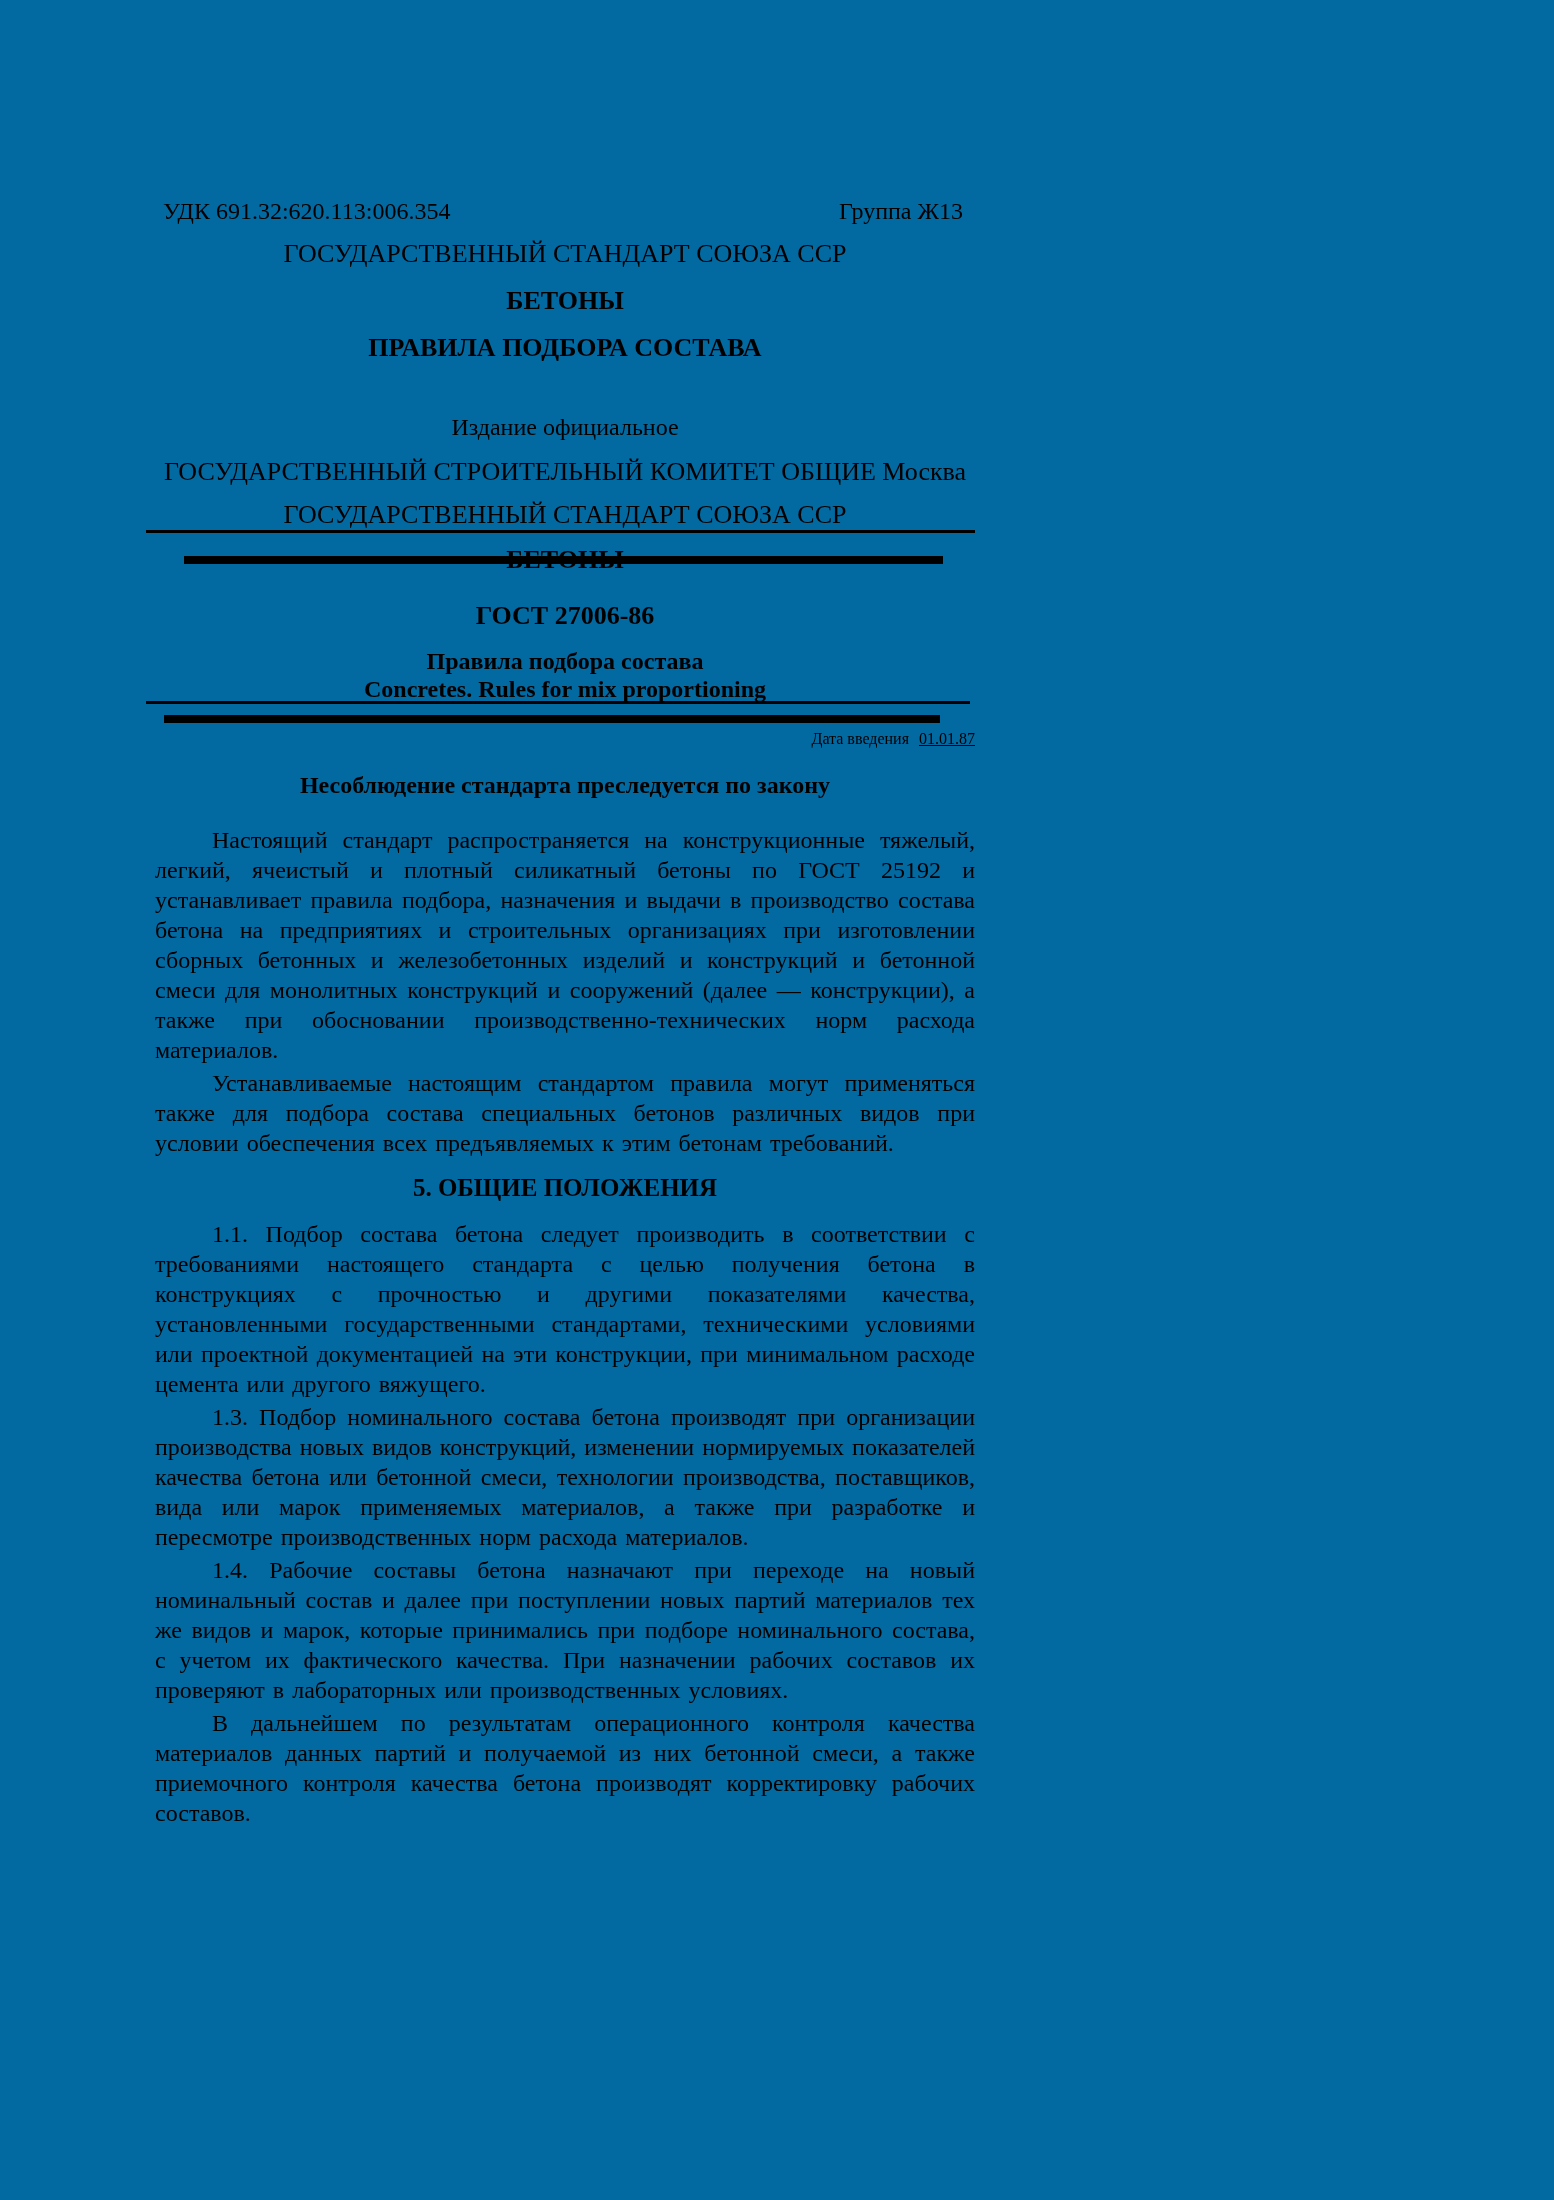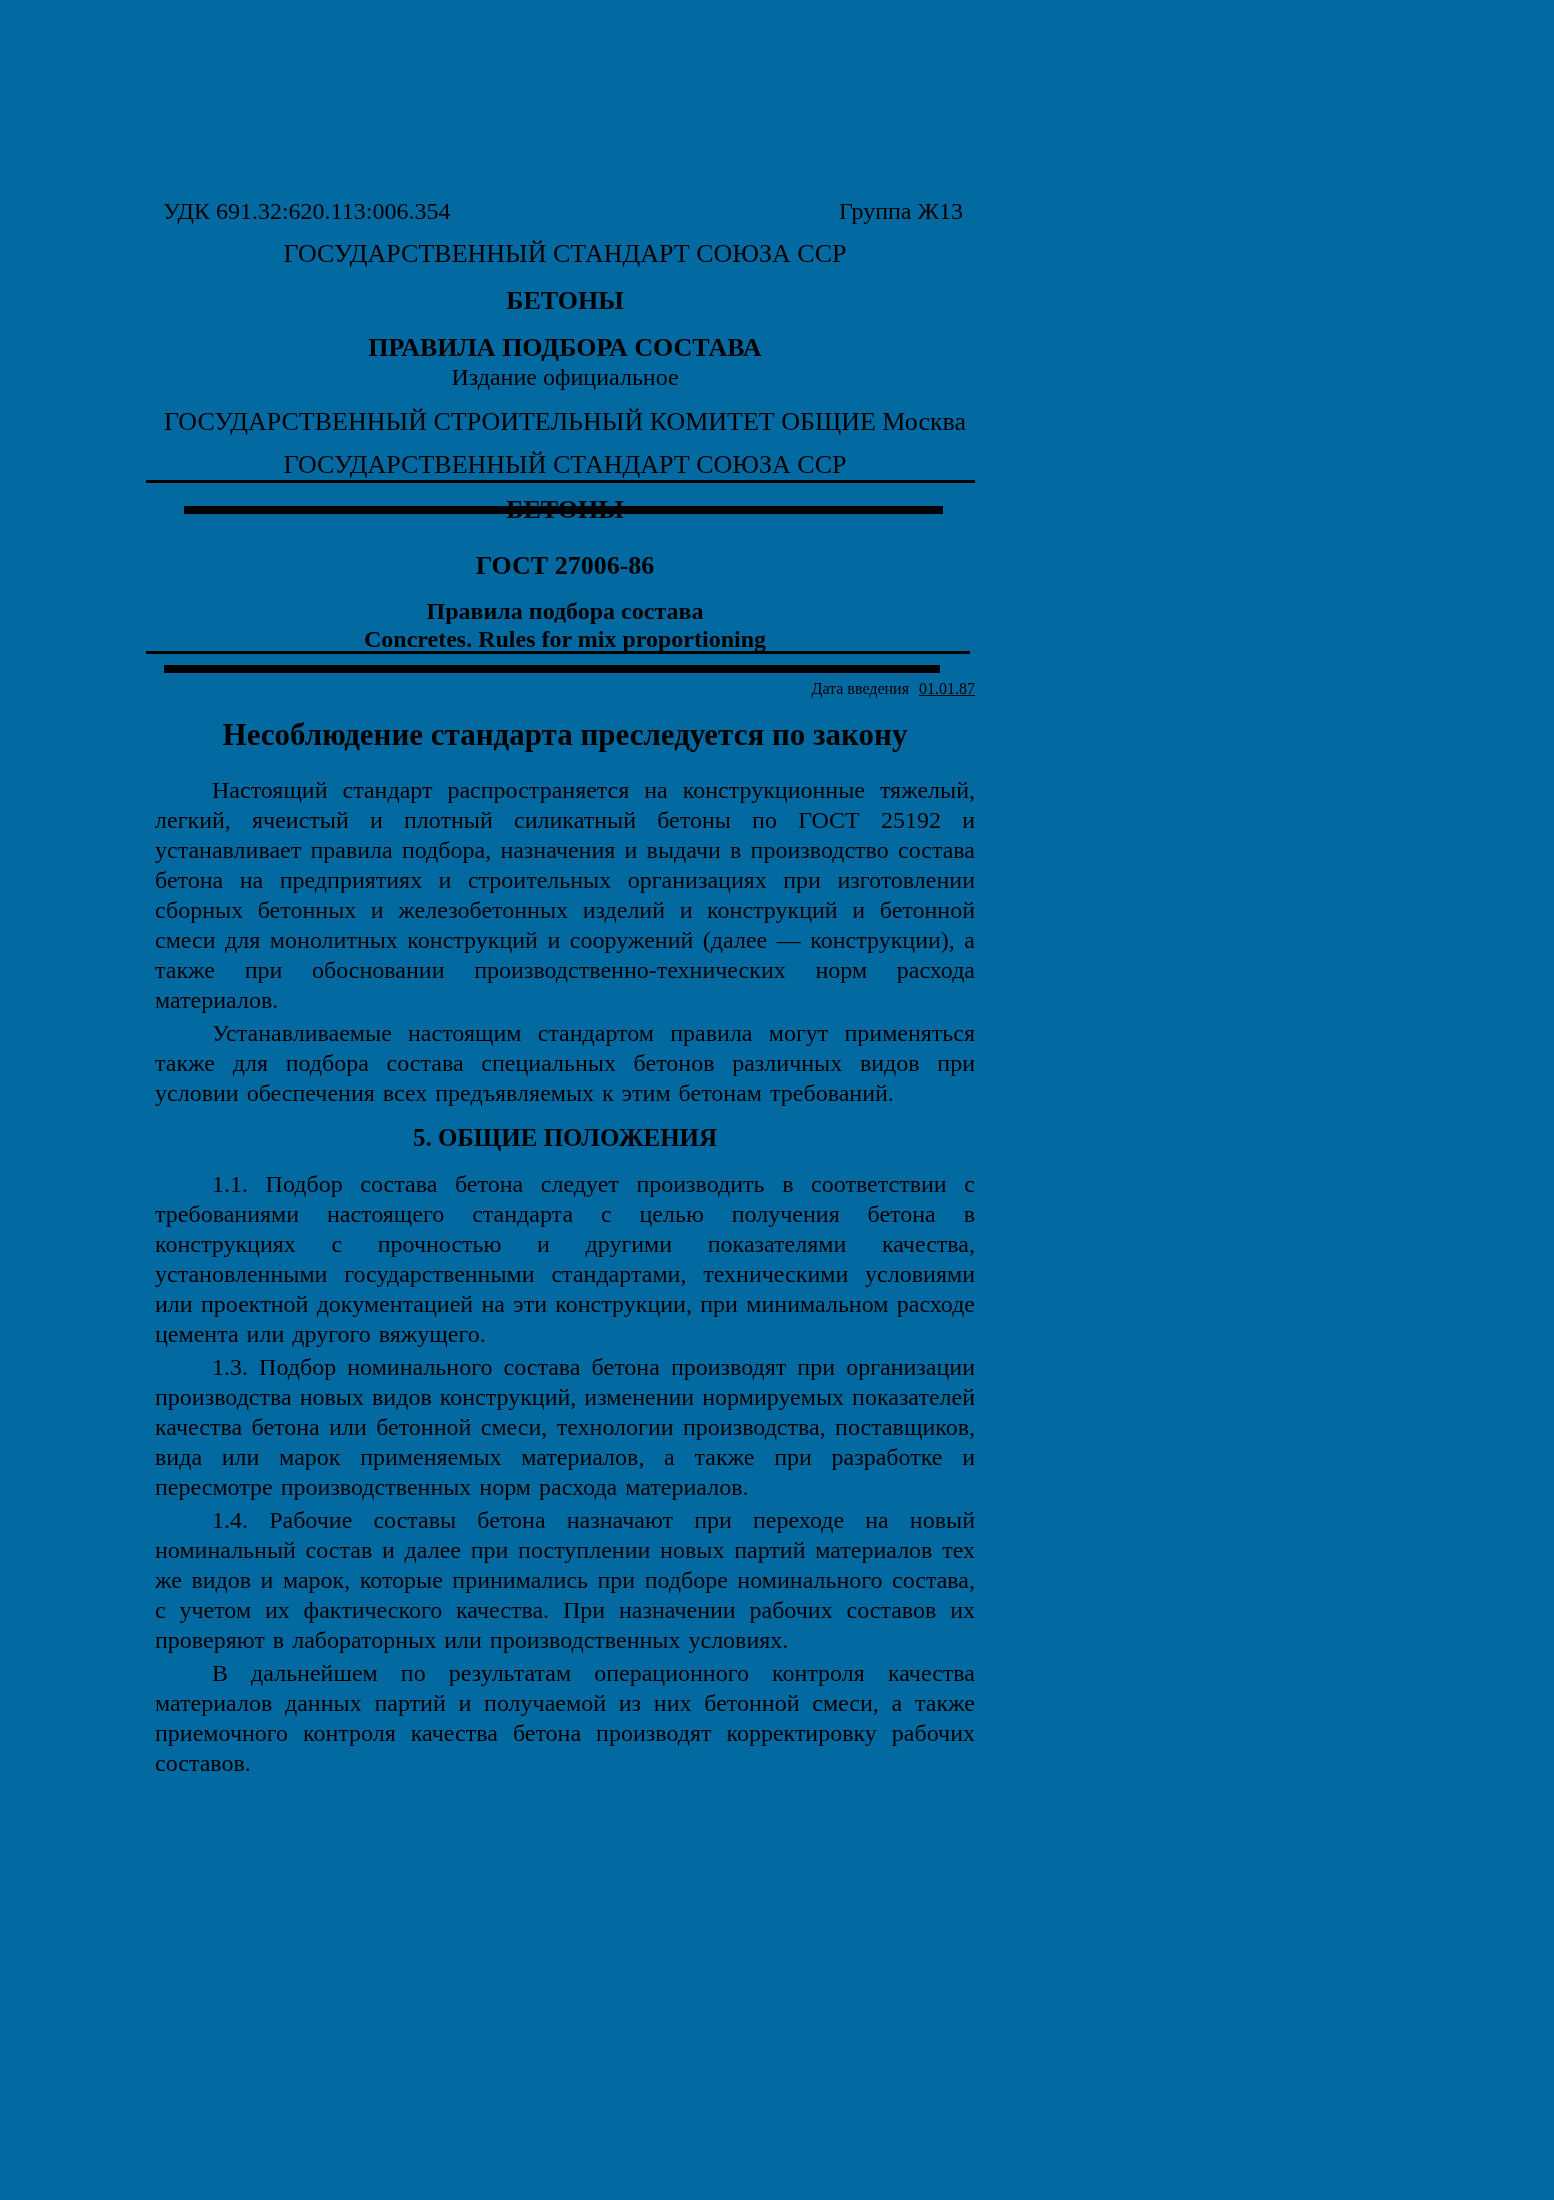--- a/index.html
+++ b/index.html
@@ -22,21 +22,21 @@
   }
   .center { text-align: center; white-space: nowrap; }
   .f26 { font-size: 26px; line-height: 30px; }
   .f24 { font-size: 24px; line-height: 28px; }
   .b { font-weight: bold; }
 
   .org1        { margin-top: 14px; }
   .title1      { margin-top: 17px; }
   .subtitle1   { margin-top: 17px; }
   .code1       { margin-top: 17px; }
-  .edition     { }
+  .edition     { margin-top: 50px; }
   .committee   { margin-top: 16px; }
   .org2        { margin-top: 13px; }
 
   .rule {
     height: 3px; background: #000;
     margin-left: -9px; width: 829px;
   }
   .rule2 { width: 824px; margin-top: -1px; }
 
   .strike-wrap {
@@ -62,21 +62,21 @@
   .date-line {
     margin-top: 2px;
     text-align: right;
     font-size: 16px; line-height: 28px;
   }
   .date-line .val { text-decoration: underline; margin-left: 10px; }
 
   .law-notice {
     margin-top: 18px;
     text-align: center; font-weight: bold;
-    font-size: 31px; line-height: 28px;
+    font-size: 24px; line-height: 28px;
   }
 
   .body-text { margin-top: 26px; }
   .body-text p {
     margin: 0 0 3px 0;
     font-size: 24px; line-height: 30px;
     text-align: justify;
     text-indent: 57px;
     word-spacing: 2px;
   }

